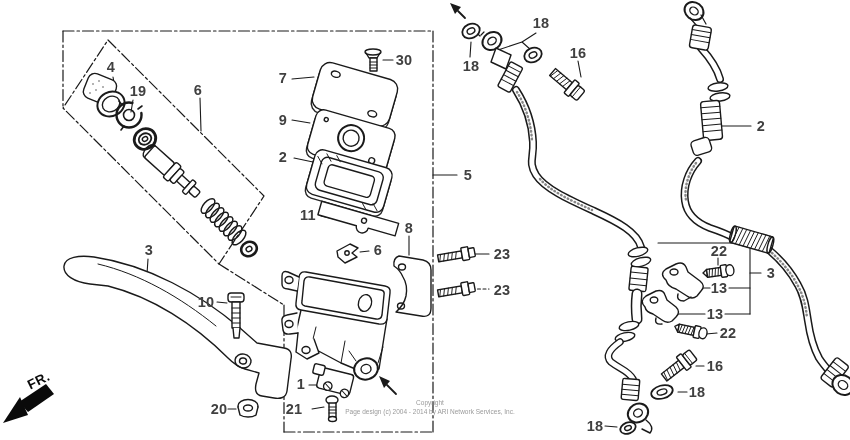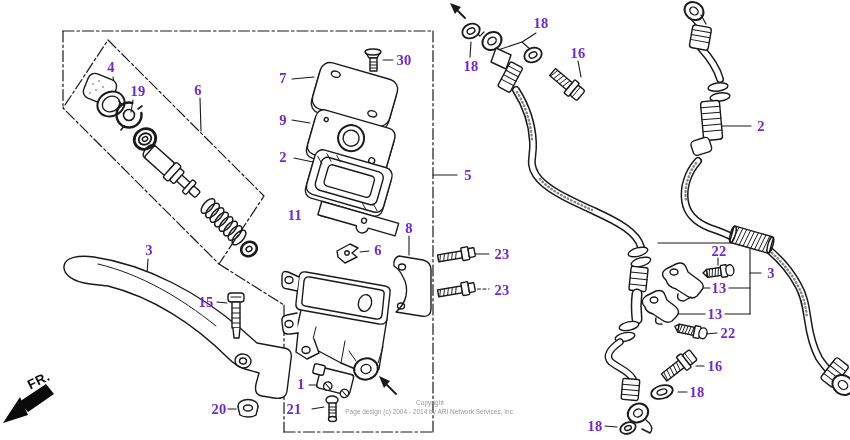--- a/index.html
+++ b/index.html
@@ -1,20 +1,20 @@
 <!DOCTYPE html>
 <html><head>
 <meta charset="utf-8">
 <style>
   html,body{margin:0;padding:0;background:#fff;}
   .stage{position:relative;width:850px;height:440px;background:#ffffff;overflow:hidden;
          font-family:"Liberation Sans", sans-serif;}
   .stage svg{position:absolute;left:0;top:0;}
   .callout{position:absolute;transform:translate(-50%,-50%);font-size:14.5px;font-weight:700;
-           color:#6d28d9;letter-spacing:.3px;white-space:nowrap;font-family:Liberation Serif, serif;}
+           color:#404040;letter-spacing:.3px;white-space:nowrap;}
   .watermark{position:absolute;left:430px;top:399px;transform:translateX(-50%);
              text-align:center;color:#9a9a9a;font-size:6.5px;line-height:1.35;white-space:nowrap;}
   .fr-label{position:absolute;left:27px;top:373px;transform:rotate(-26deg);
             font-size:13.5px;font-weight:800;color:#0a0a0a;letter-spacing:.5px;}
 </style>
 </head>
 <body>
 
 <div class="stage">
 
@@ -384,26 +384,26 @@
   </g>
 </svg>
 
 <div class="callout" style="left:111px;top:67px">4</div>
 <div class="callout" style="left:138px;top:91px">19</div>
 <div class="callout" style="left:198px;top:90px">6</div>
 <div class="callout" style="left:283px;top:78px">7</div>
 <div class="callout" style="left:404px;top:60px">30</div>
 <div class="callout" style="left:283px;top:120px">9</div>
 <div class="callout" style="left:283px;top:157px">2</div>
-<div class="callout" style="left:295px;top:215px">11</div>
+<div class="callout" style="left:308px;top:215px">11</div>
 <div class="callout" style="left:378px;top:250px">6</div>
 <div class="callout" style="left:409px;top:228px">8</div>
 <div class="callout" style="left:468px;top:175px">5</div>
 <div class="callout" style="left:149px;top:250px">3</div>
-<div class="callout" style="left:206px;top:302px">15</div>
+<div class="callout" style="left:206px;top:302px">10</div>
 <div class="callout" style="left:219px;top:409px">20</div>
 <div class="callout" style="left:301px;top:384px">1</div>
 <div class="callout" style="left:294px;top:409px">21</div>
 <div class="callout" style="left:502px;top:254px">23</div>
 <div class="callout" style="left:502px;top:290px">23</div>
 <div class="callout" style="left:471px;top:66px">18</div>
 <div class="callout" style="left:541px;top:23px">18</div>
 <div class="callout" style="left:578px;top:53px">16</div>
 <div class="callout" style="left:761px;top:126px">2</div>
 <div class="callout" style="left:771px;top:273px">3</div>

